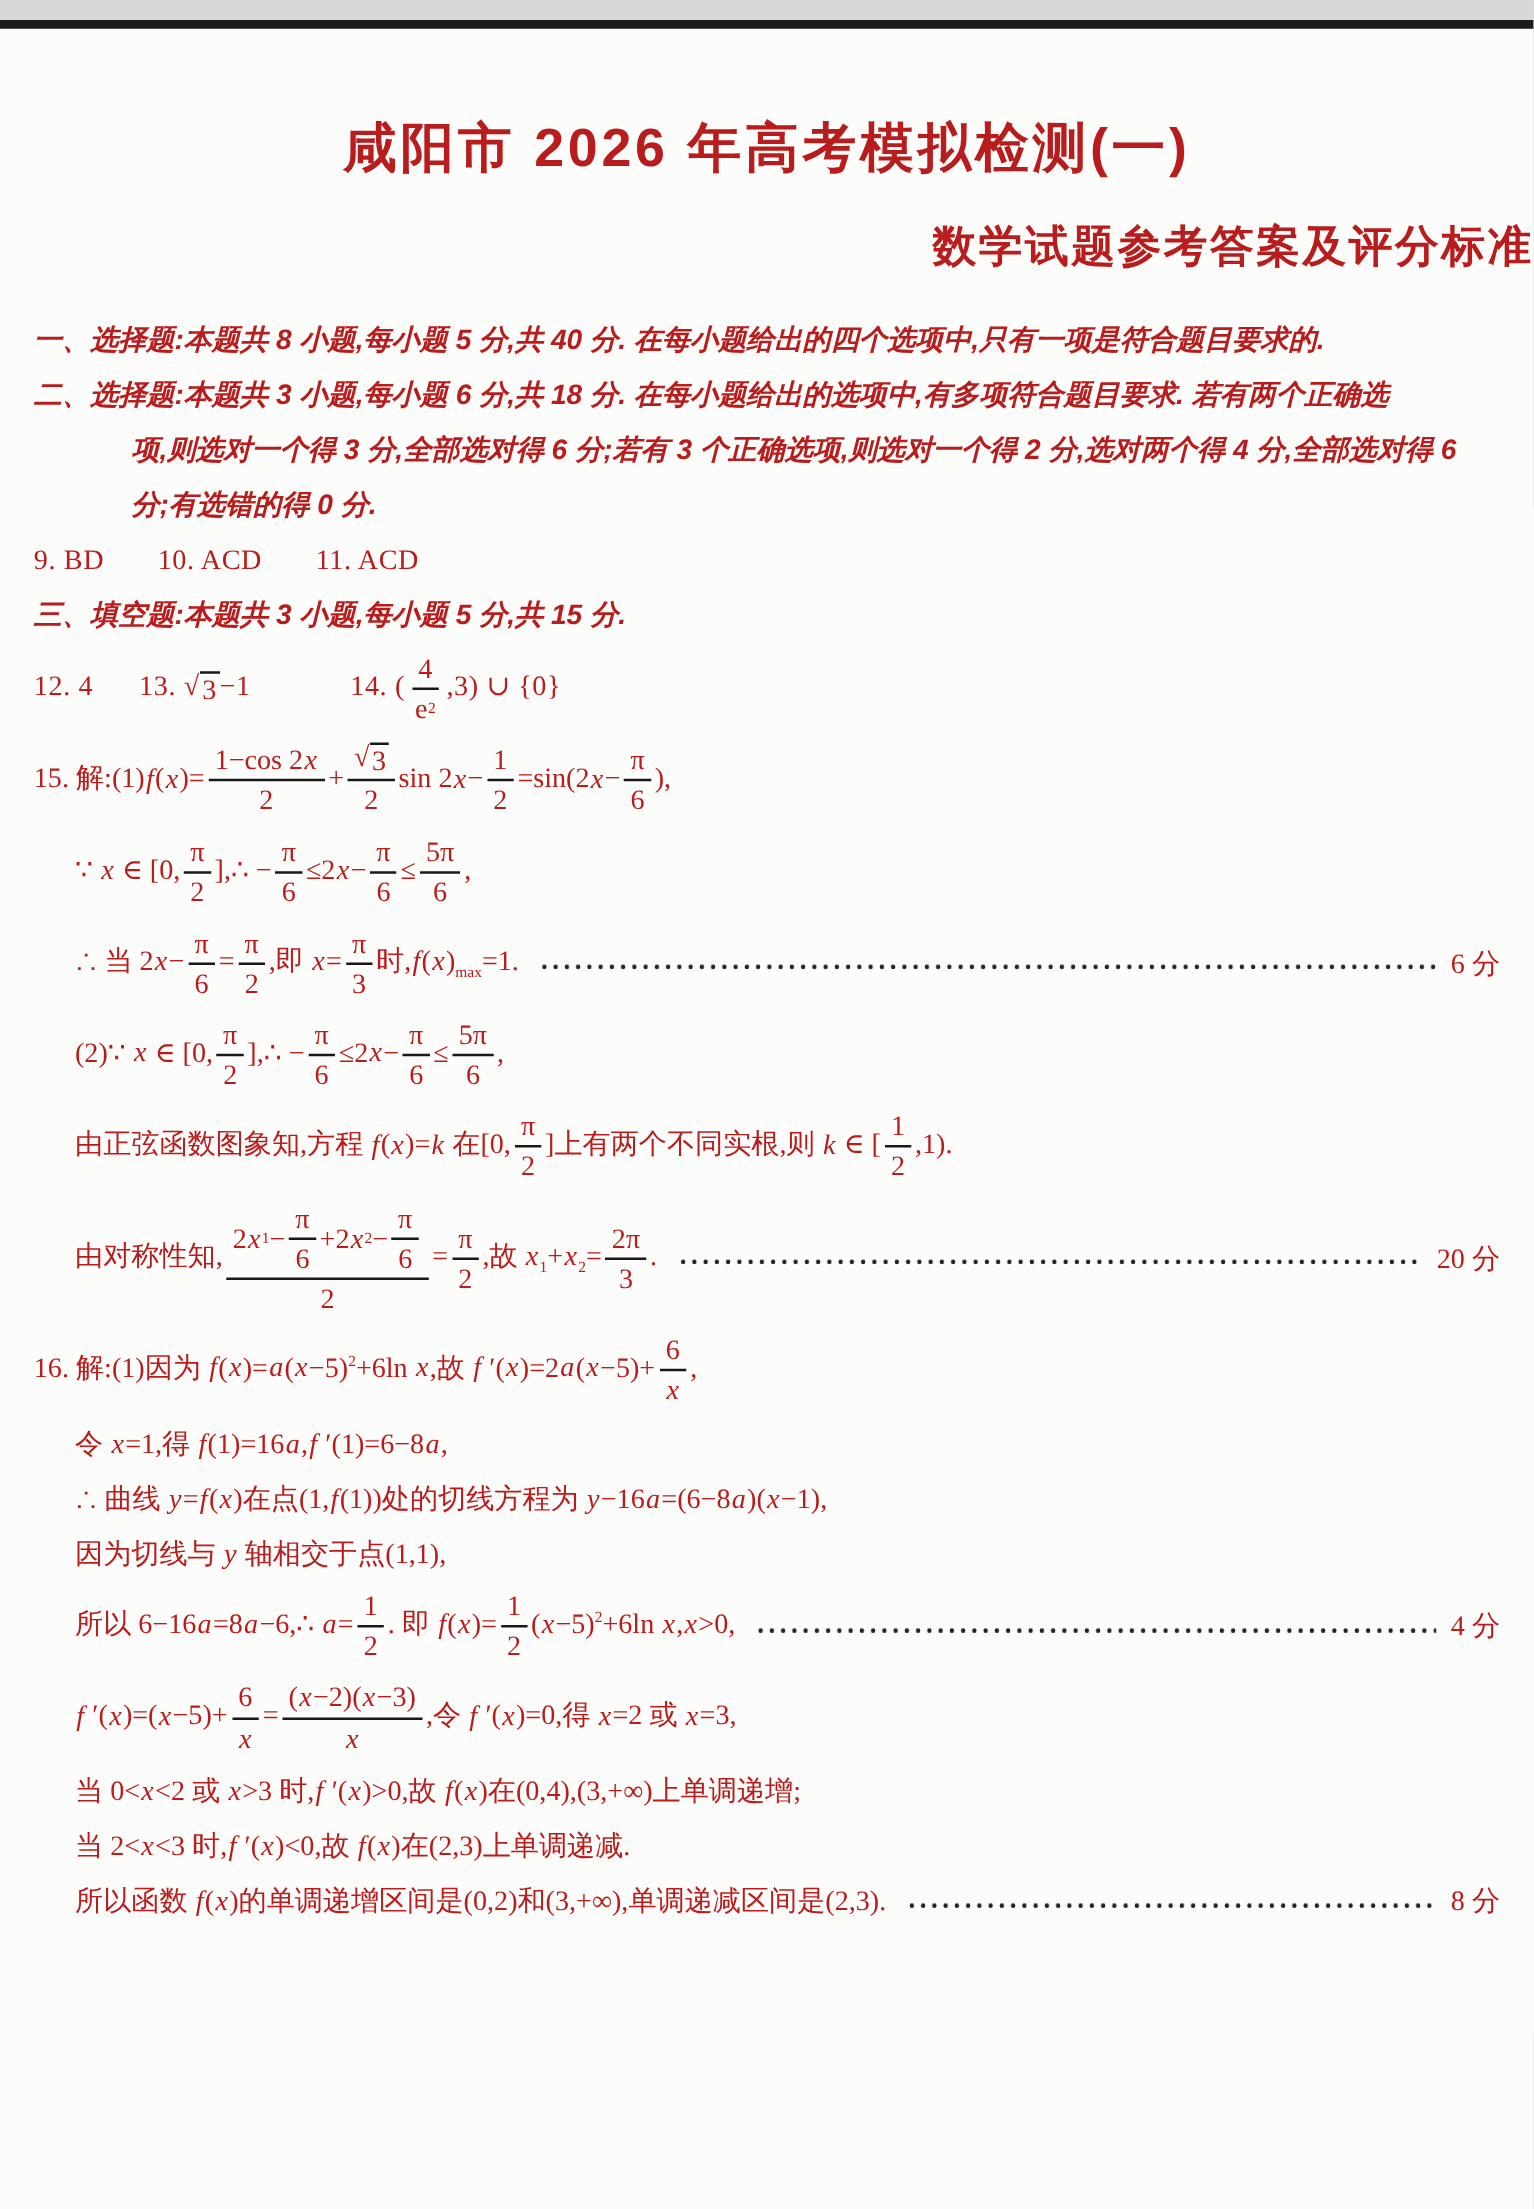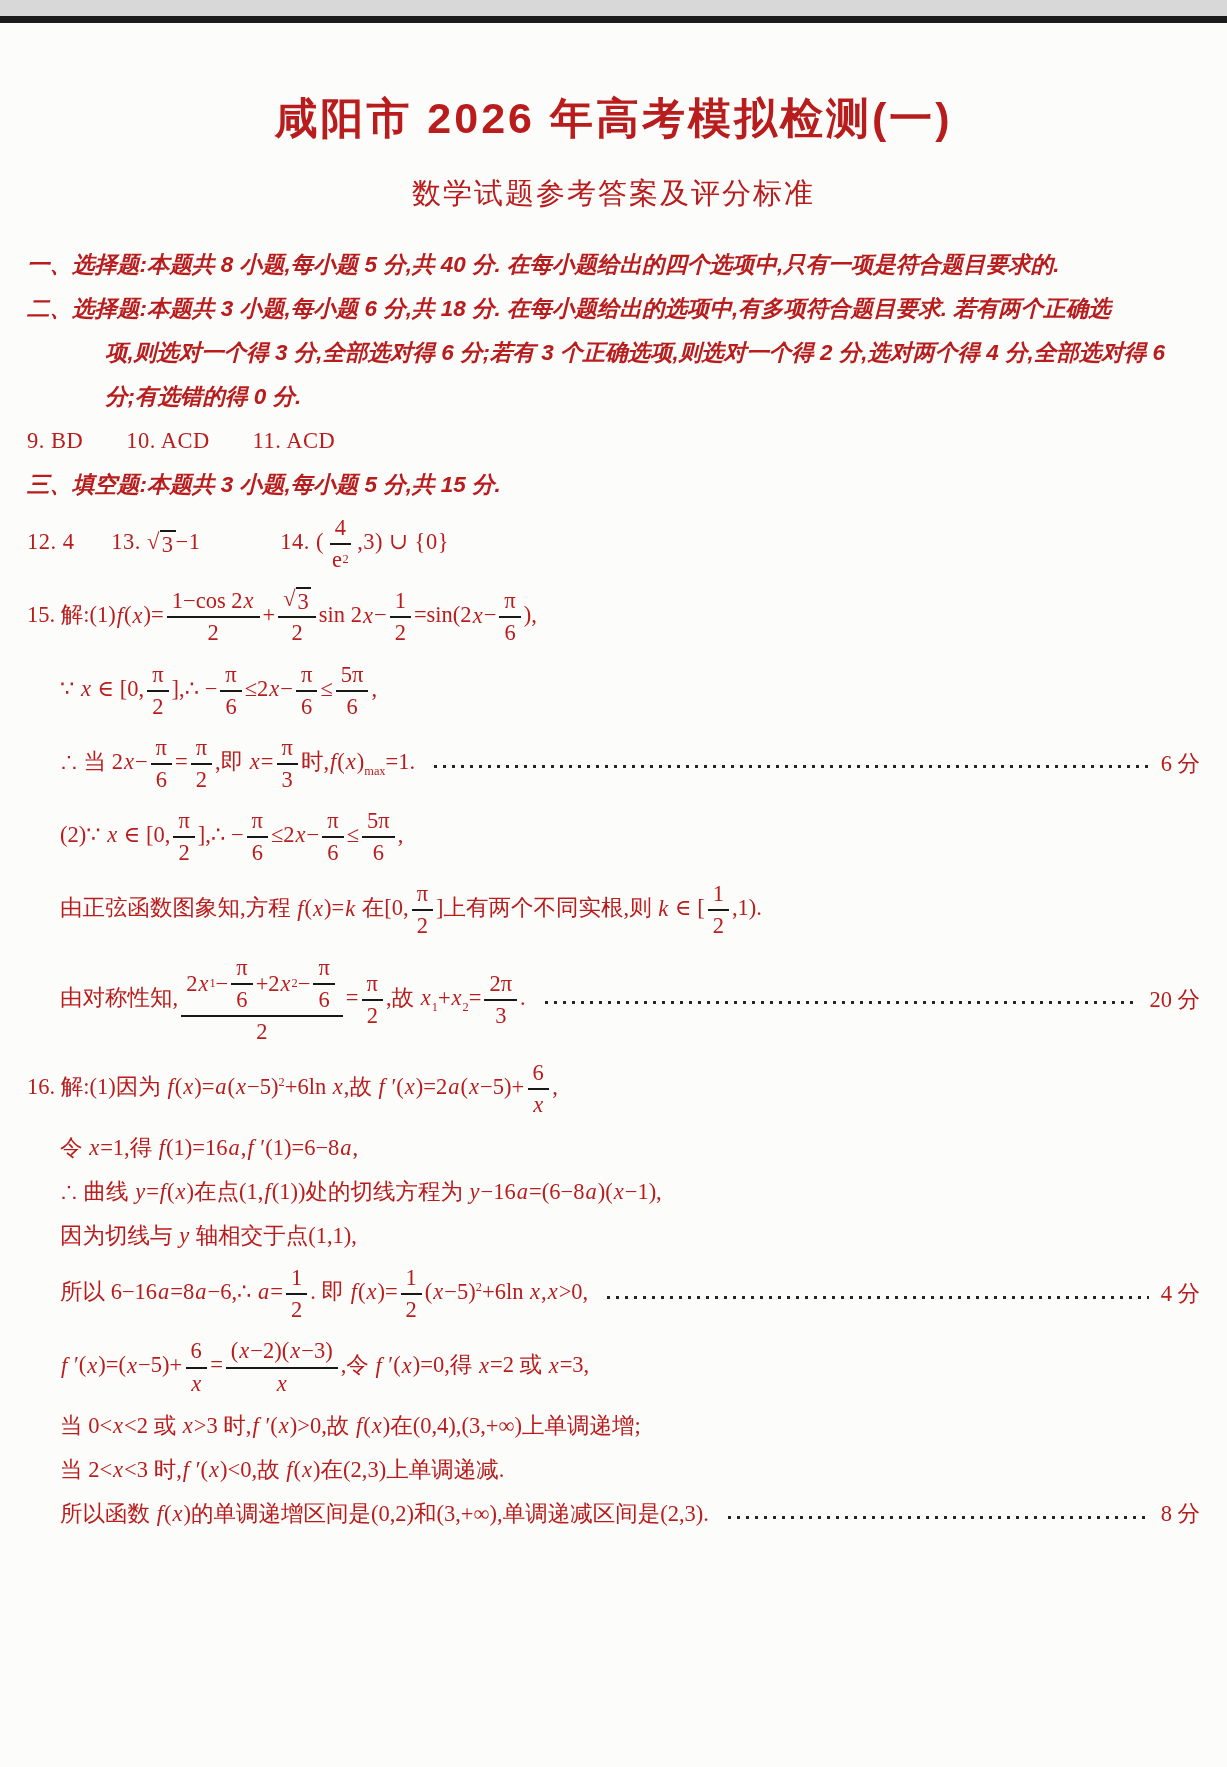--- a/index.html
+++ b/index.html
@@ -12,23 +12,23 @@
     overflow:hidden;
     font-family:"Liberation Serif","DejaVu Serif",serif;
   }
   .scan-edge{position:absolute;top:0;left:0;right:0;height:7px;background:#1b1b1b;}
   .title{
     margin:74px 0 0 0;text-align:center;
     font-family:"Liberation Sans","DejaVu Sans",sans-serif;
     font-weight:700;font-size:43px;letter-spacing:3px;
   }
   .subtitle{
-    margin:26px 0 0 0;text-align:center;
+    margin:26px 0 0 0;text-align:right;
     font-family:"Liberation Sans","DejaVu Sans",sans-serif;
-    font-weight:400;font-size:29px;letter-spacing:2px;
+    font-weight:700;font-size:35px;letter-spacing:2px;
   }
   .content{margin:36px 27px 0 27px;overflow:hidden;}
   .line{
     display:flex;align-items:center;
     margin:0 0 13px 0;min-height:31px;
     font-size:22.5px;line-height:1.25;
   }
   .line.sec{
     font-family:"Liberation Sans","DejaVu Sans",sans-serif;
     font-weight:700;

